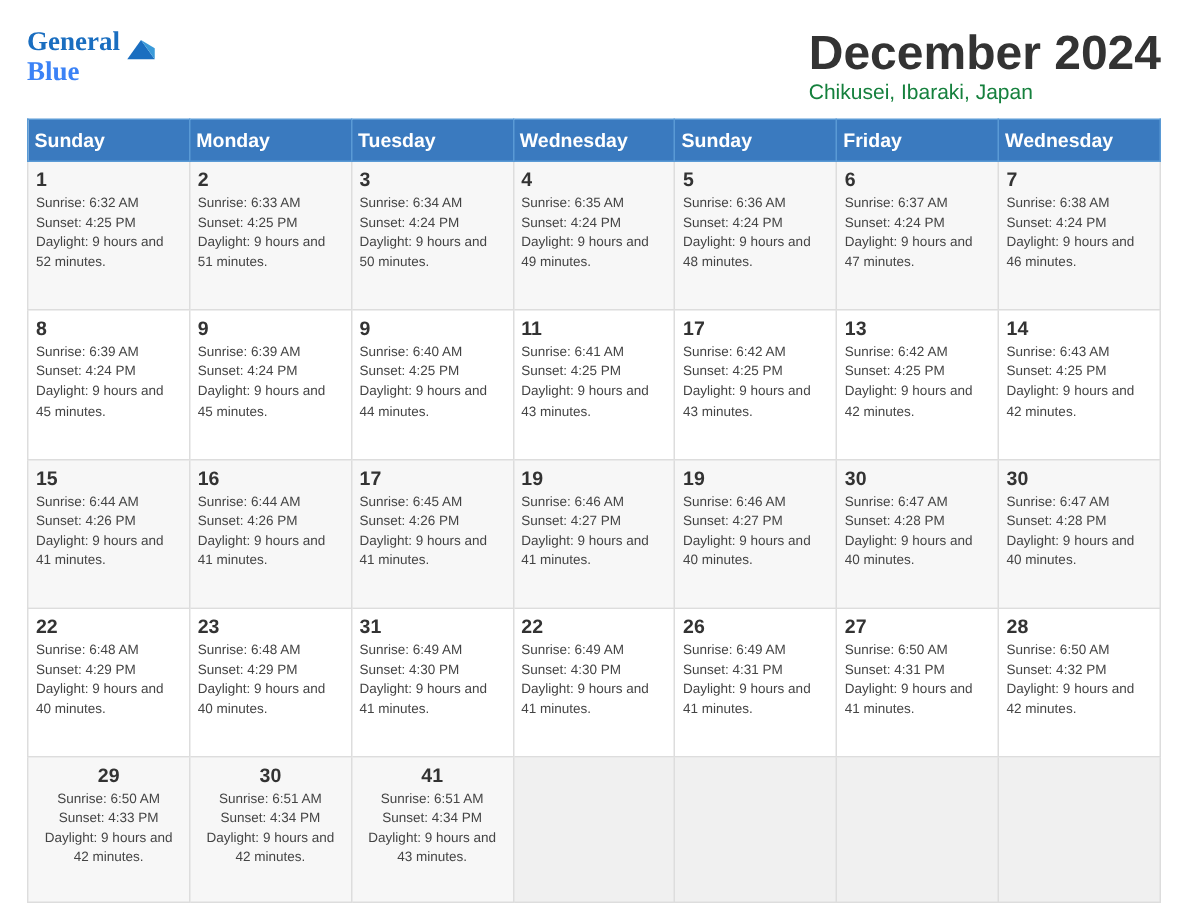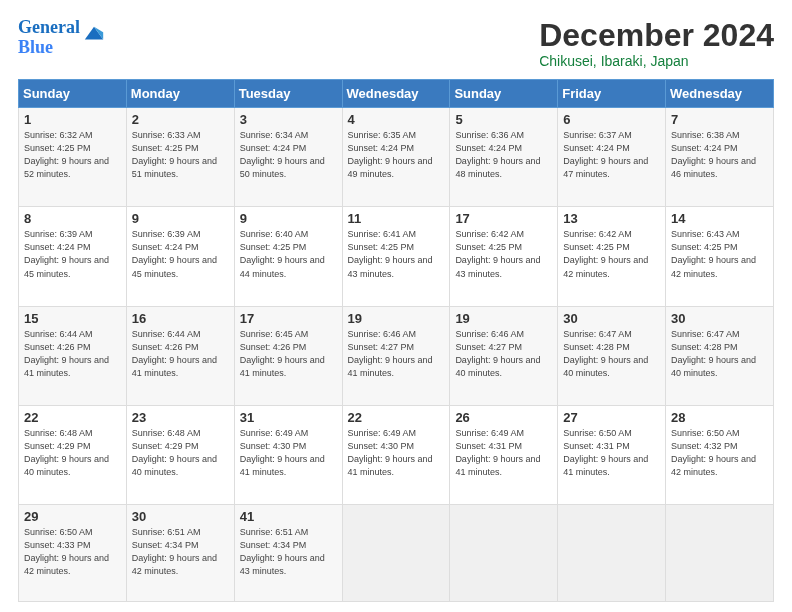--- a/index.html
+++ b/index.html
@@ -96,20 +96,21 @@
       color: #444;
       line-height: 1.45;
       margin-top: 28px;
     }
     .empty-cell {
       background: #f0f0f0 !important;
     }
     
     .last-row td {
       height: 70px;
+      text-align: center;
     }
   </style>
 </head>
 <body>
 
 <div class="page">
   <div class="header">
     <div class="logo">
       <div>
         <div style="display:flex;align-items:center;font-family:Liberation Serif, serif;">

